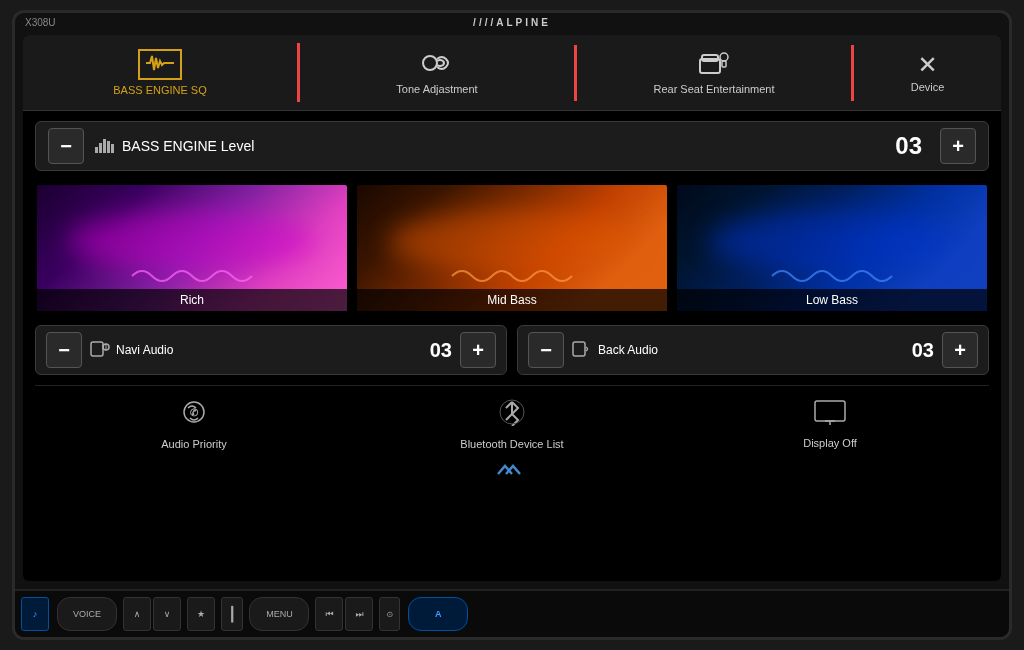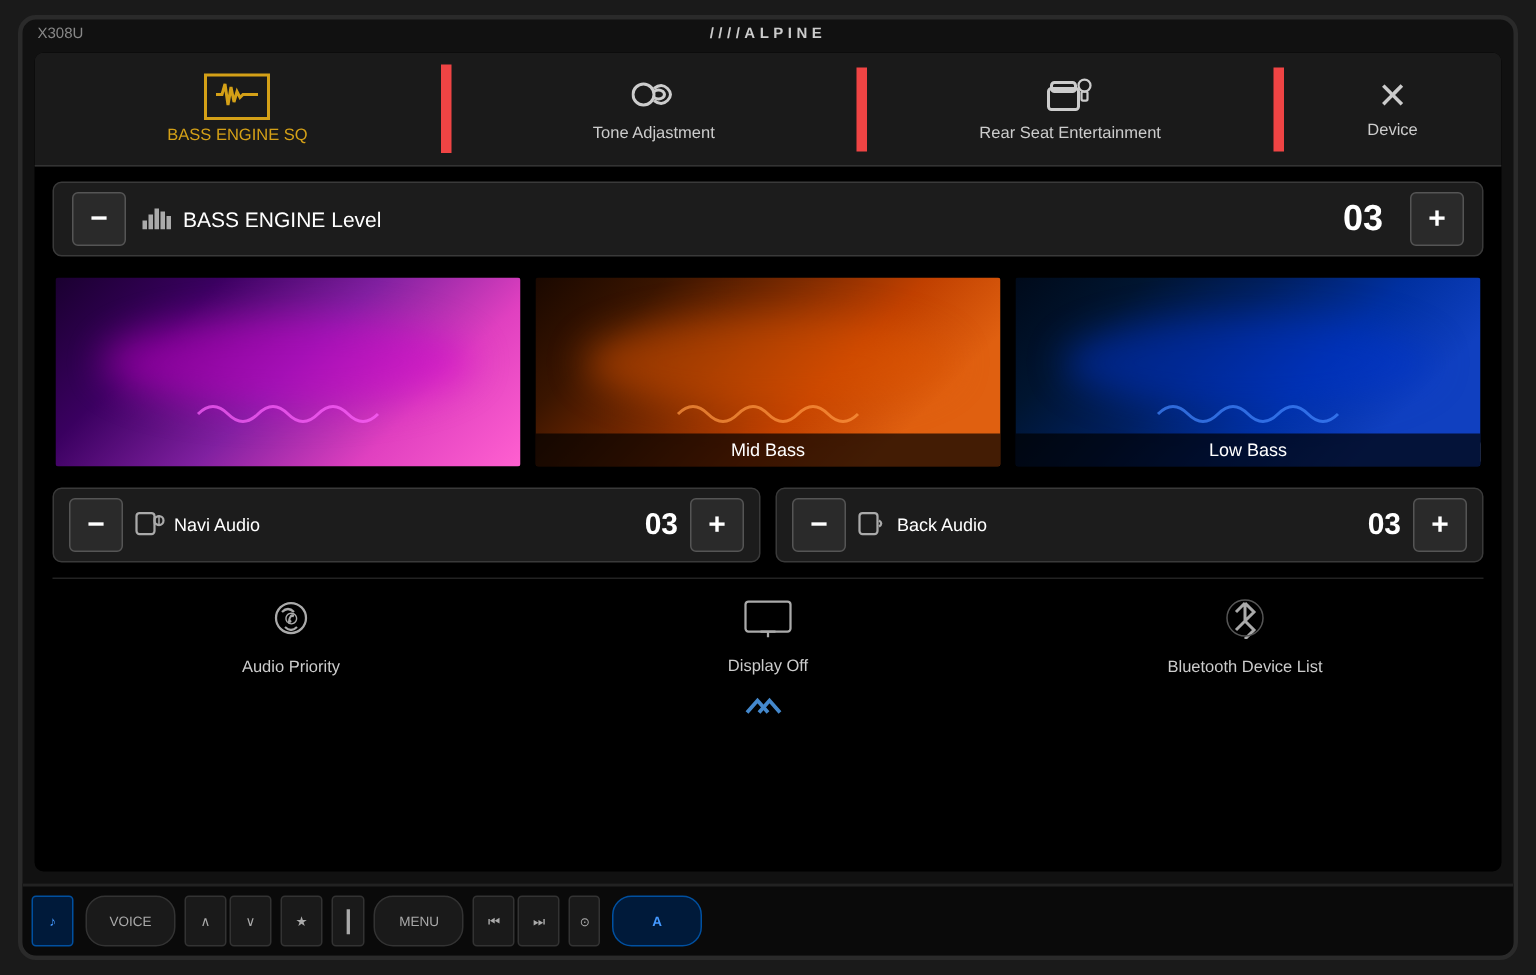--- a/index.html
+++ b/index.html
@@ -70,21 +70,21 @@
       flex: 1;
       display: flex;
       flex-direction: column;
       align-items: center;
       justify-content: center;
       padding: 6px 10px;
       cursor: pointer;
       color: #ccc;
       font-size: 12px;
       gap: 4px;
-      border-right: 7px solid #ef4444;
+      border-right: 3px solid #ef4444;
     }
 
     .nav-item:last-child {
       border-right: none;
       flex: 0.6;
     }
 
     .nav-item.active {
       color: #d4a017;
     }
@@ -389,20 +389,21 @@
 
 
 
       <div class="preset-item preset-rich">
         <div class="preset-thumb">
           <div class="glowing-highlight" style="background:#cc00cc;"></div>
           <svg class="preset-svg-wave" viewBox="0 0 120 30" height="30">
             <path d="M0,15 Q10,5 20,15 Q30,25 40,15 Q50,5 60,15 Q70,25 80,15 Q90,5 100,15 Q110,25 120,15" fill="none" stroke="#ff66ff" stroke-width="2"></path>
           </svg>
         </div>
+        <div class="preset-label">Rich</div>
       </div>
 
       <div class="preset-item preset-midbass">
         <div class="preset-thumb">
           <div class="glowing-highlight" style="background:#dd5500;"></div>
           <svg class="preset-svg-wave" viewBox="0 0 120 30" height="30">
             <path d="M0,15 Q10,5 20,15 Q30,25 40,15 Q50,5 60,15 Q70,25 80,15 Q90,5 100,15 Q110,25 120,15" fill="none" stroke="#ff9944" stroke-width="2"></path>
           </svg>
         </div>
         <div class="preset-label">Mid Bass</div>
@@ -464,37 +465,37 @@
             <path d="M10 10 Q14 6 18 10" fill="none" stroke="#aaa" stroke-width="1.5"></path>
             <path d="M12 20 Q16 24 20 20" fill="none" stroke="#aaa" stroke-width="1.5"></path>
             <text x="12" y="18" fill="#aaa" font-size="10" font-weight="bold">✆</text>
           </svg>
         </div>
         <span>Audio Priority</span>
       </div>
 
       <div class="func-btn">
         <div class="func-icon">
+          <svg width="28" height="28" viewBox="0 0 28 28">
+            <path d="M14 4 L20 10 L14 16 L14 4 M14 16 L20 22 L14 28 M14 16 L8 22 M14 4 L8 10" fill="none" stroke="#aaa" stroke-width="2"></path>
+            <circle cx="14" cy="14" r="12" fill="none" stroke="#555" stroke-width="1"></circle>
+          </svg>
+        </div>
+        <span>Bluetooth Device List</span>
+      </div>
+
+      <div class="func-btn">
+        <div class="func-icon">
           <svg width="34" height="26" viewBox="0 0 34 26">
             <rect x="2" y="2" width="30" height="20" rx="2" fill="none" stroke="#aaa" stroke-width="1.5"></rect>
             <line x1="12" y1="22" x2="22" y2="22" stroke="#aaa" stroke-width="1.5"></line>
             <line x1="17" y1="22" x2="17" y2="26" stroke="#aaa" stroke-width="1.5"></line>
           </svg>
         </div>
         <span>Display Off</span>
-      </div>
-
-      <div class="func-btn">
-        <div class="func-icon">
-          <svg width="28" height="28" viewBox="0 0 28 28">
-            <path d="M14 4 L20 10 L14 16 L14 4 M14 16 L20 22 L14 28 M14 16 L8 22 M14 4 L8 10" fill="none" stroke="#aaa" stroke-width="2"></path>
-            <circle cx="14" cy="14" r="12" fill="none" stroke="#555" stroke-width="1"></circle>
-          </svg>
-        </div>
-        <span>Bluetooth Device List</span>
       </div>
 
     </div>
 
     <div style="display:flex; justify-content:center; padding: 2px 0 4px 0;">
       <svg width="40" height="20" viewBox="0 0 40 20">
         <polyline points="6,14 13,6 20,14" fill="none" stroke="#4488cc" stroke-width="2.5"></polyline>
         <polyline points="14,14 21,6 28,14" fill="none" stroke="#4488cc" stroke-width="2.5"></polyline>
       </svg>
     </div>

